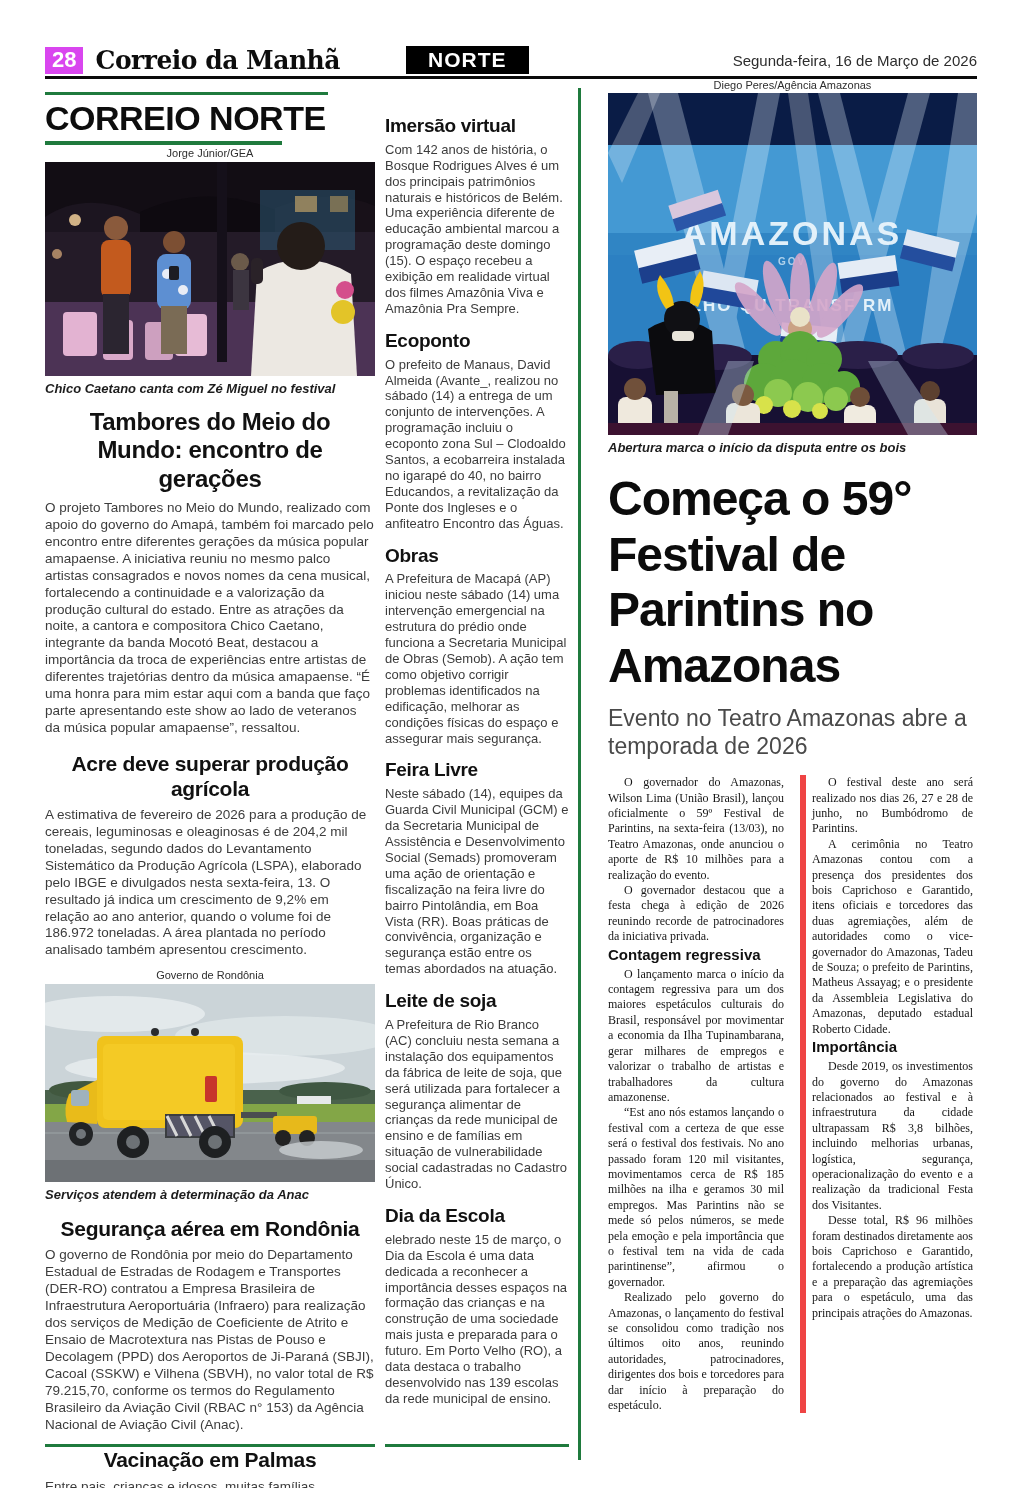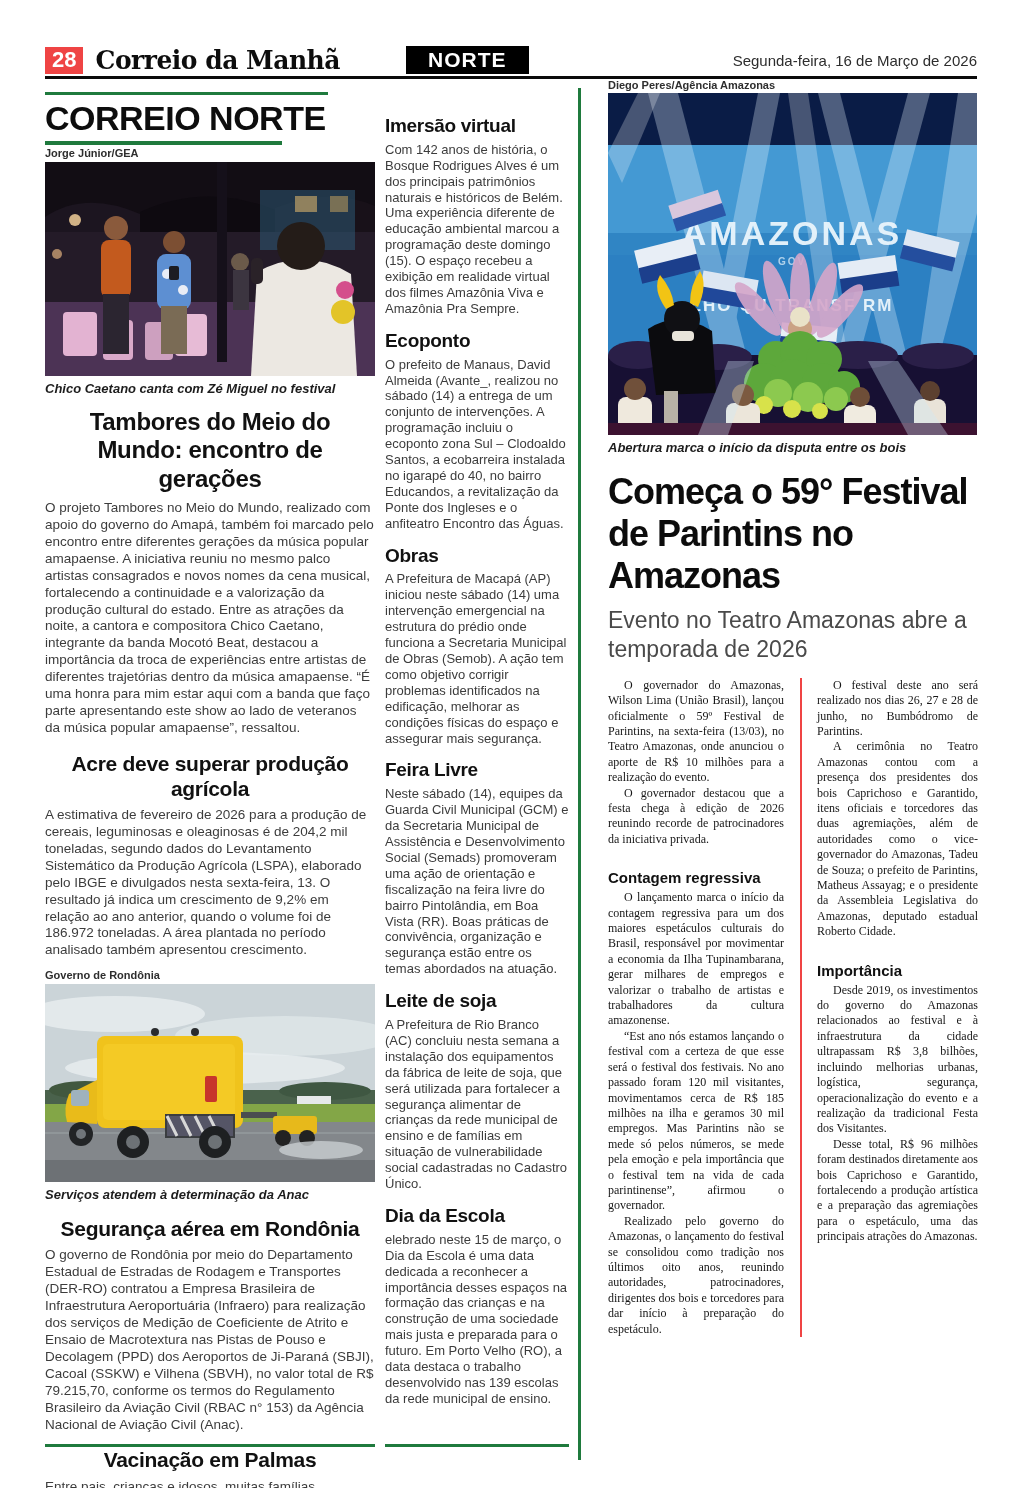--- a/index.html
+++ b/index.html
@@ -6,21 +6,21 @@
   .page{
     position:relative;width:1010px;height:1488px;margin:0 auto;background:#ffffff;
     font-family:"Liberation Sans",sans-serif;color:#222;overflow:hidden;
   }
   
   .mast-row{
     position:absolute;left:45px;right:33px;top:44px;height:32px;
     display:flex;align-items:center;
   }
   .pagenum-box{
-    background:#ef4444;color:#fff;font-weight:bold;font-size:22px;
+    background:#d946ef;color:#fff;font-weight:bold;font-size:22px;
     padding:2px 7px 3px;line-height:1;
   }
   .masthead{
     font-family:"DejaVu Serif","Liberation Serif",serif;font-weight:bold;
     font-size:25px;color:#0d0d0d;margin-left:12px;letter-spacing:-0.5px;
     transform:scaleY(1.05);
   }
   .section-box{
     background:#000;color:#fff;font-weight:bold;font-size:21px;
     letter-spacing:1px;padding:3px 22px 4px;line-height:1;margin-left:66px;
@@ -32,21 +32,21 @@
   .columns{position:absolute;left:45px;top:79px;width:932px;display:flex;align-items:flex-start;}
   .col-left{width:330px;flex:none;padding-top:13px;}
   .col-mid{width:184px;flex:none;margin-left:10px;padding-top:36px;}
   .col-right{width:369px;flex:none;margin-left:39px;}
   .v-divider{position:absolute;left:578px;top:88px;height:1372px;width:3px;background:#1f7a3d;}
   .bottom-rule{position:absolute;top:1444px;height:3px;background:#1f7a3d;}
   .bottom-rule.l{left:45px;width:330px;}
   .bottom-rule.m{left:385px;width:184px;}
 
   
-  .credit{font-size:11px;font-weight:bold;color:#2e2e2e;text-align:left;margin:2px 0 3px;}
+  .credit{font-size:11px;font-weight:normal;color:#2e2e2e;text-align:center;margin:2px 0 3px;}
   .caption{font-size:13px;font-style:italic;font-weight:bold;color:#1d1d1d;margin:5px 0 0;}
   .photo{margin:0;line-height:0;}
   .photo svg{display:block;}
 
   
   .green-rule{background:#1f7a3d;height:3px;}
   .green-rule.top{width:283px;}
   .section-title{
     font-size:34px;font-weight:800;letter-spacing:-0.5px;color:#0d0d0d;
     margin:6px 0 4px;line-height:1.05;
@@ -64,36 +64,36 @@
   
   .brief-head{
     font-size:19px;font-weight:800;color:#111;letter-spacing:-0.3px;
     line-height:1.15;margin:13px 0 5px;
   }
   .col-mid .brief-head:first-child{margin-top:0;}
   .brief-body{font-size:13px;line-height:15.9px;color:#3c3c3c;margin:0;}
 
   
   .main-headline{
-    font-size:36px;font-weight:800;color:#0c0c0c;letter-spacing:-1px;
+    font-size:48px;font-weight:800;color:#0c0c0c;letter-spacing:-1px;
     line-height:1.16;margin:16px 0 10px;
   }
   .main-subhead{
     font-size:23px;font-weight:400;color:#4a4a4a;line-height:1.25;margin:0 0 14px;
   }
   .article-cols{display:flex;}
   .acol{width:176px;flex:none;}
-  .acol.second{margin-left:16px;border-left:2px solid #ef4444;padding-left:15px;width:161px;}
+  .acol.second{margin-left:16px;border-left:6px solid #ef4444;padding-left:6px;width:161px;}
   .acol p{
     font-family:"Liberation Serif",serif;font-size:12px;line-height:15.4px;
     color:#161616;text-align:justify;text-indent:16px;margin:0;
   }
   .acol .art-sub{
     font-family:"Liberation Sans",sans-serif;font-size:15px;font-weight:800;
-    color:#111;margin:22px 0 4px;text-indent:0;
+    color:#111;margin:1px 0 4px;text-indent:0;
   }
 </style>
 </head>
 <body>
 
 <div class="page">
 
   <div class="mast-row">
     <span class="pagenum-box">28</span>
     <span class="masthead">Correio da Manhã</span>

